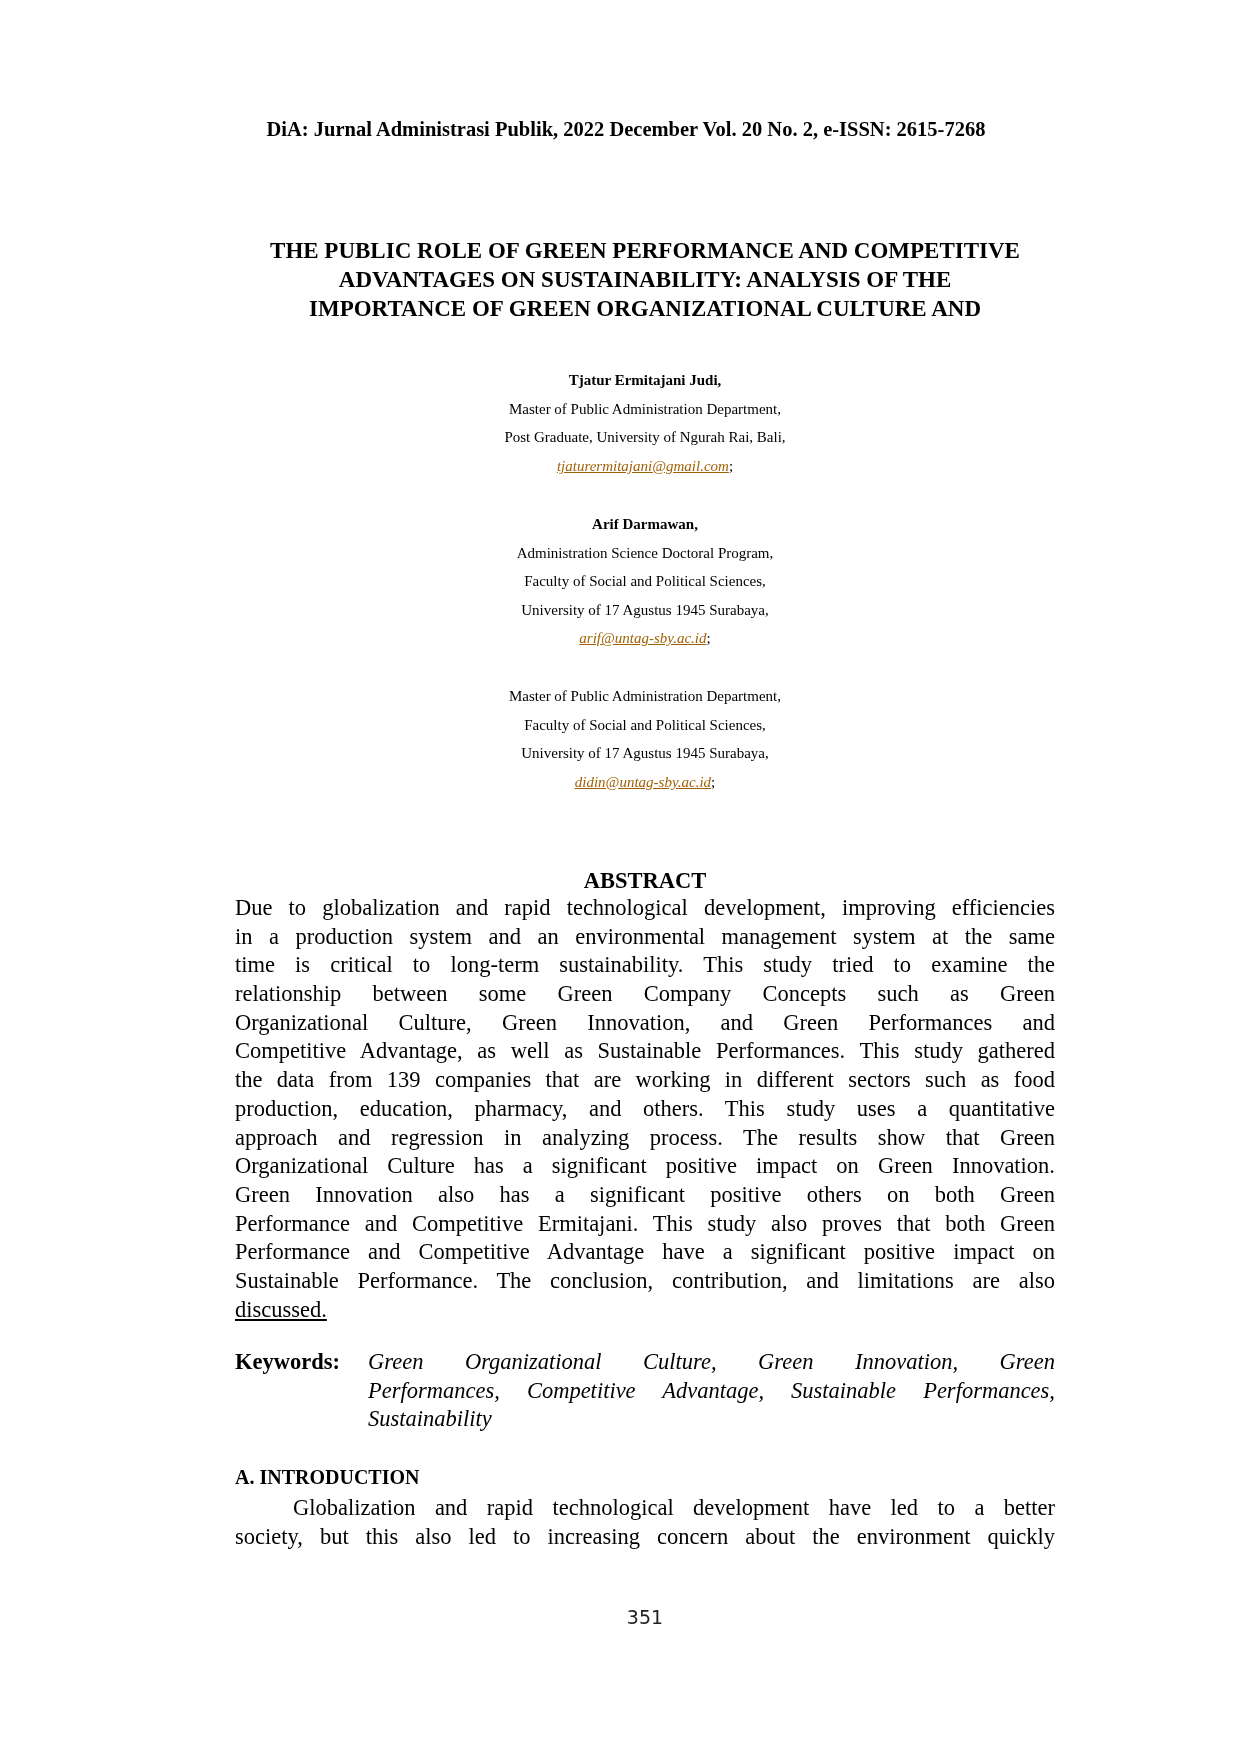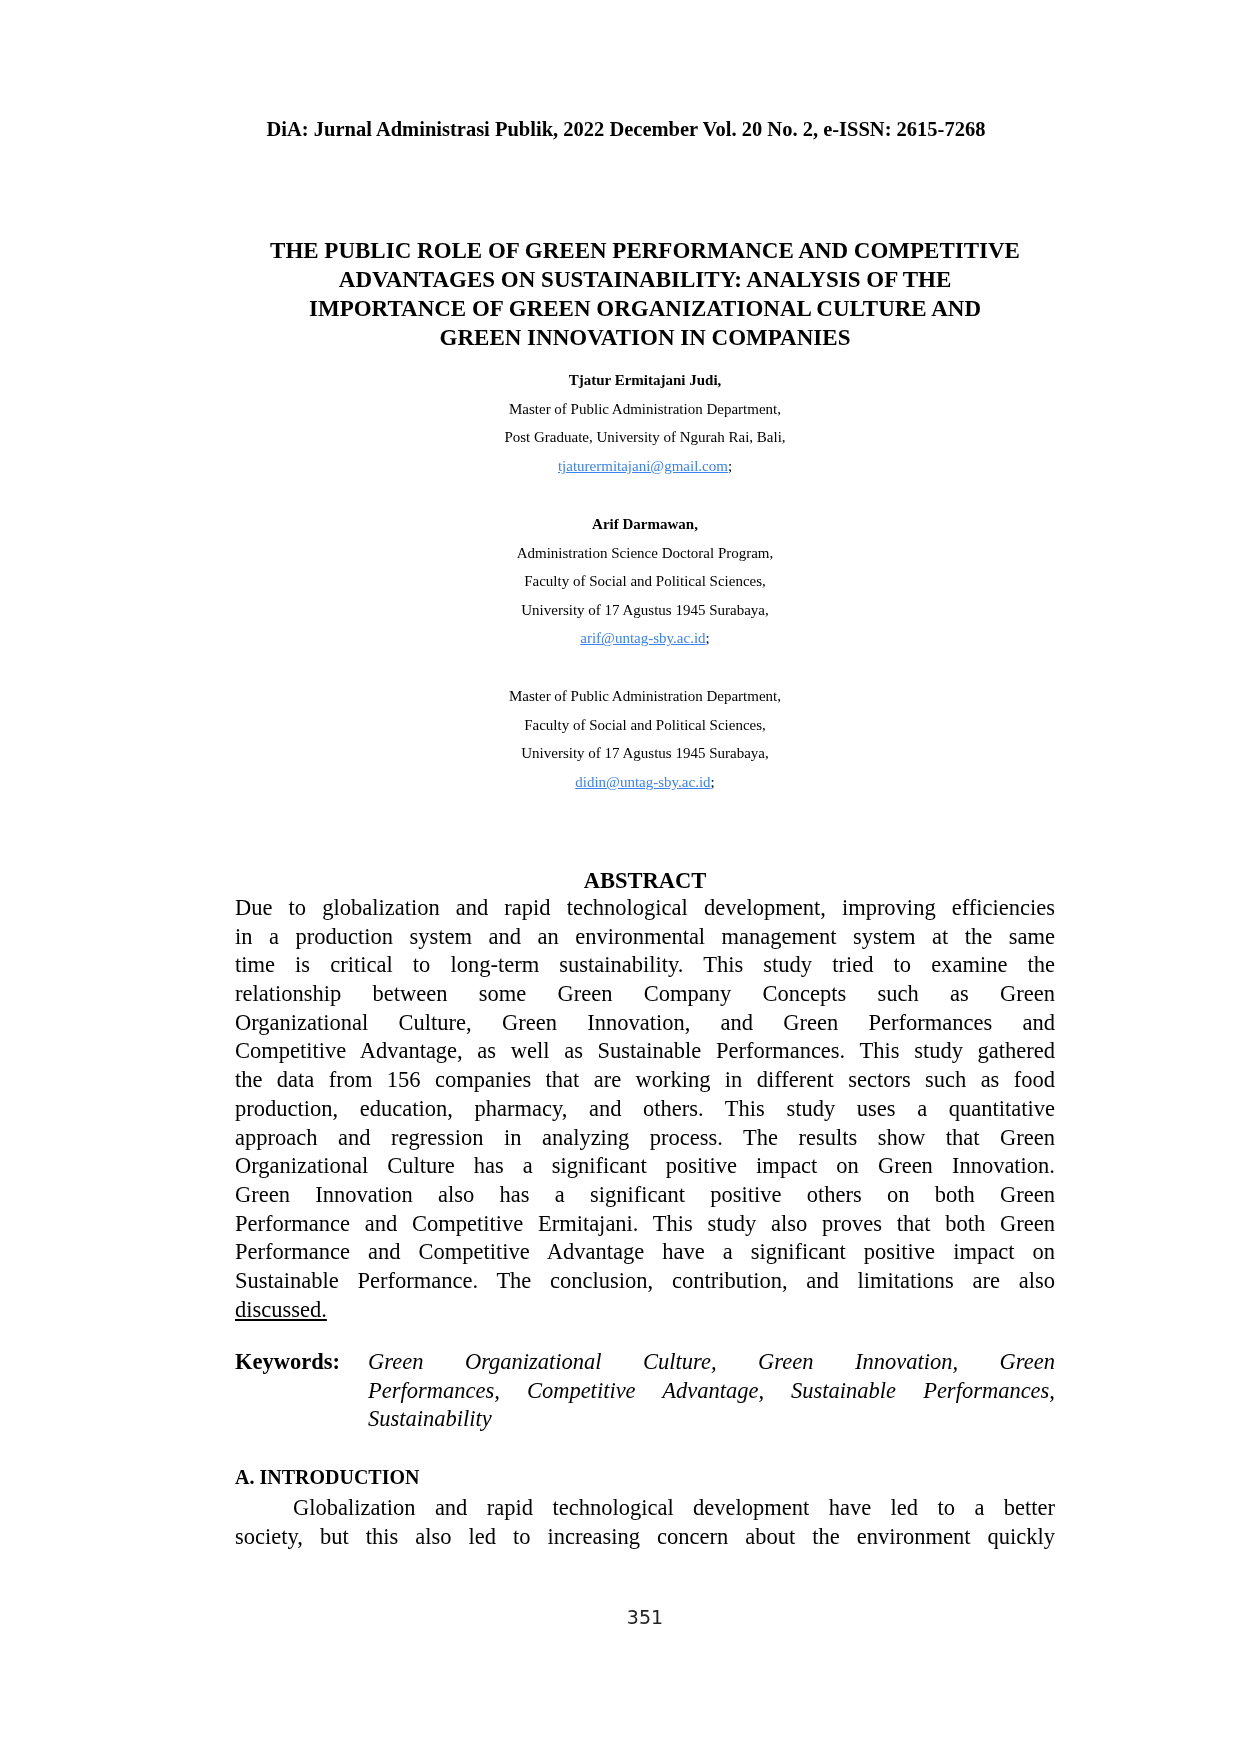--- a/index.html
+++ b/index.html
@@ -6,21 +6,21 @@
   body { width: 1240px; height: 1754px; position: relative; overflow: hidden;
          font-family: "Liberation Serif", "DejaVu Serif", serif; color: #000; }
   .journal-header { position: absolute; top: 118px; left: 6px; width: 1240px; text-align: center;
          font-weight: bold; font-size: 20.5px; letter-spacing: 0; font-family: Liberation Serif, serif; }
   .title { position: absolute; top: 236px; left: 230px; width: 830px; text-align: center;
          font-weight: bold; font-size: 23px; line-height: 29px; }
   .title div { white-space: nowrap; }
   .author-block { position: absolute; left: 240px; width: 810px; text-align: center;
          font-size: 15px; line-height: 28.6px; }
   .author-name { font-weight: bold; }
-  .email-line a { color: #3b82f6; text-decoration: underline; }
+  .email-line a { color: #a16207; text-decoration: underline; font-style: italic; }
   .abstract-heading { position: absolute; top: 868px; left: 0; width: 1290px; text-align: center;
          font-weight: bold; font-size: 22.5px; }
   .abstract-body { position: absolute; top: 894px; left: 235px; width: 820px;
          font-size: 22.5px; line-height: 28.7px; text-align: justify; }
   .abstract-body .line { display: block; text-align: justify; text-align-last: justify; height: 28.7px; white-space: nowrap; overflow: visible; }
   .abstract-body .line.last { text-align-last: left; text-decoration: underline; }
   .keywords { position: absolute; top: 1348px; left: 235px; width: 820px; font-size: 22.5px; line-height: 28.7px; }
   .kw-label { position: absolute; left: 0; top: 0; font-weight: bold; }
   .kw-text { position: absolute; left: 133px; top: 0; width: 687px; font-style: italic; }
   .kw-text .line { display: block; text-align: justify; text-align-last: justify; white-space: nowrap; }
@@ -34,21 +34,20 @@
 </style>
 </head>
 <body>
 
 <div class="journal-header">DiA: Jurnal Administrasi Publik, 2022 December Vol. 20 No. 2, e-ISSN: 2615-7268</div>
 
 <div class="title">
   <div>THE PUBLIC ROLE OF GREEN PERFORMANCE AND COMPETITIVE</div>
   <div>ADVANTAGES ON SUSTAINABILITY: ANALYSIS OF THE</div>
   <div>IMPORTANCE OF GREEN ORGANIZATIONAL CULTURE AND</div>
-  <div>GREEN INNOVATION IN COMPANIES</div>
 </div>
 
 <div class="author-block" style="top:366px;">
   <div class="author-name">Tjatur Ermitajani Judi,</div>
   <div>Master of Public Administration Department,</div>
   <div>Post Graduate, University of Ngurah Rai, Bali,</div>
   <div class="email-line"><a>tjaturermitajani@gmail.com</a><span>;</span></div>
 </div>
 
 <div class="author-block" style="top:510px;">
@@ -68,21 +67,21 @@
 
 <div class="abstract-heading">ABSTRACT</div>
 
 <div class="abstract-body">
   <span class="line">Due to globalization and rapid technological development, improving efficiencies</span>
   <span class="line">in a production system and an environmental management system at the same</span>
   <span class="line">time is critical to long-term sustainability. This study tried to examine the</span>
   <span class="line">relationship between some Green Company Concepts such as Green</span>
   <span class="line">Organizational Culture, Green Innovation, and Green Performances and</span>
   <span class="line">Competitive Advantage, as well as Sustainable Performances. This study gathered</span>
-  <span class="line">the data from 156 companies that are working in different sectors such as food</span>
+  <span class="line">the data from 139 companies that are working in different sectors such as food</span>
   <span class="line">production, education, pharmacy, and others. This study uses a quantitative</span>
   <span class="line">approach and regression in analyzing process. The results show that Green</span>
   <span class="line">Organizational Culture has a significant positive impact on Green Innovation.</span>
   <span class="line">Green Innovation also has a significant positive others on both Green</span>
   <span class="line">Performance and Competitive Ermitajani. This study also proves that both Green</span>
   <span class="line">Performance and Competitive Advantage have a significant positive impact on</span>
   <span class="line">Sustainable Performance. The conclusion, contribution, and limitations are also</span>
   <span class="line last">discussed.</span>
 </div>
 

